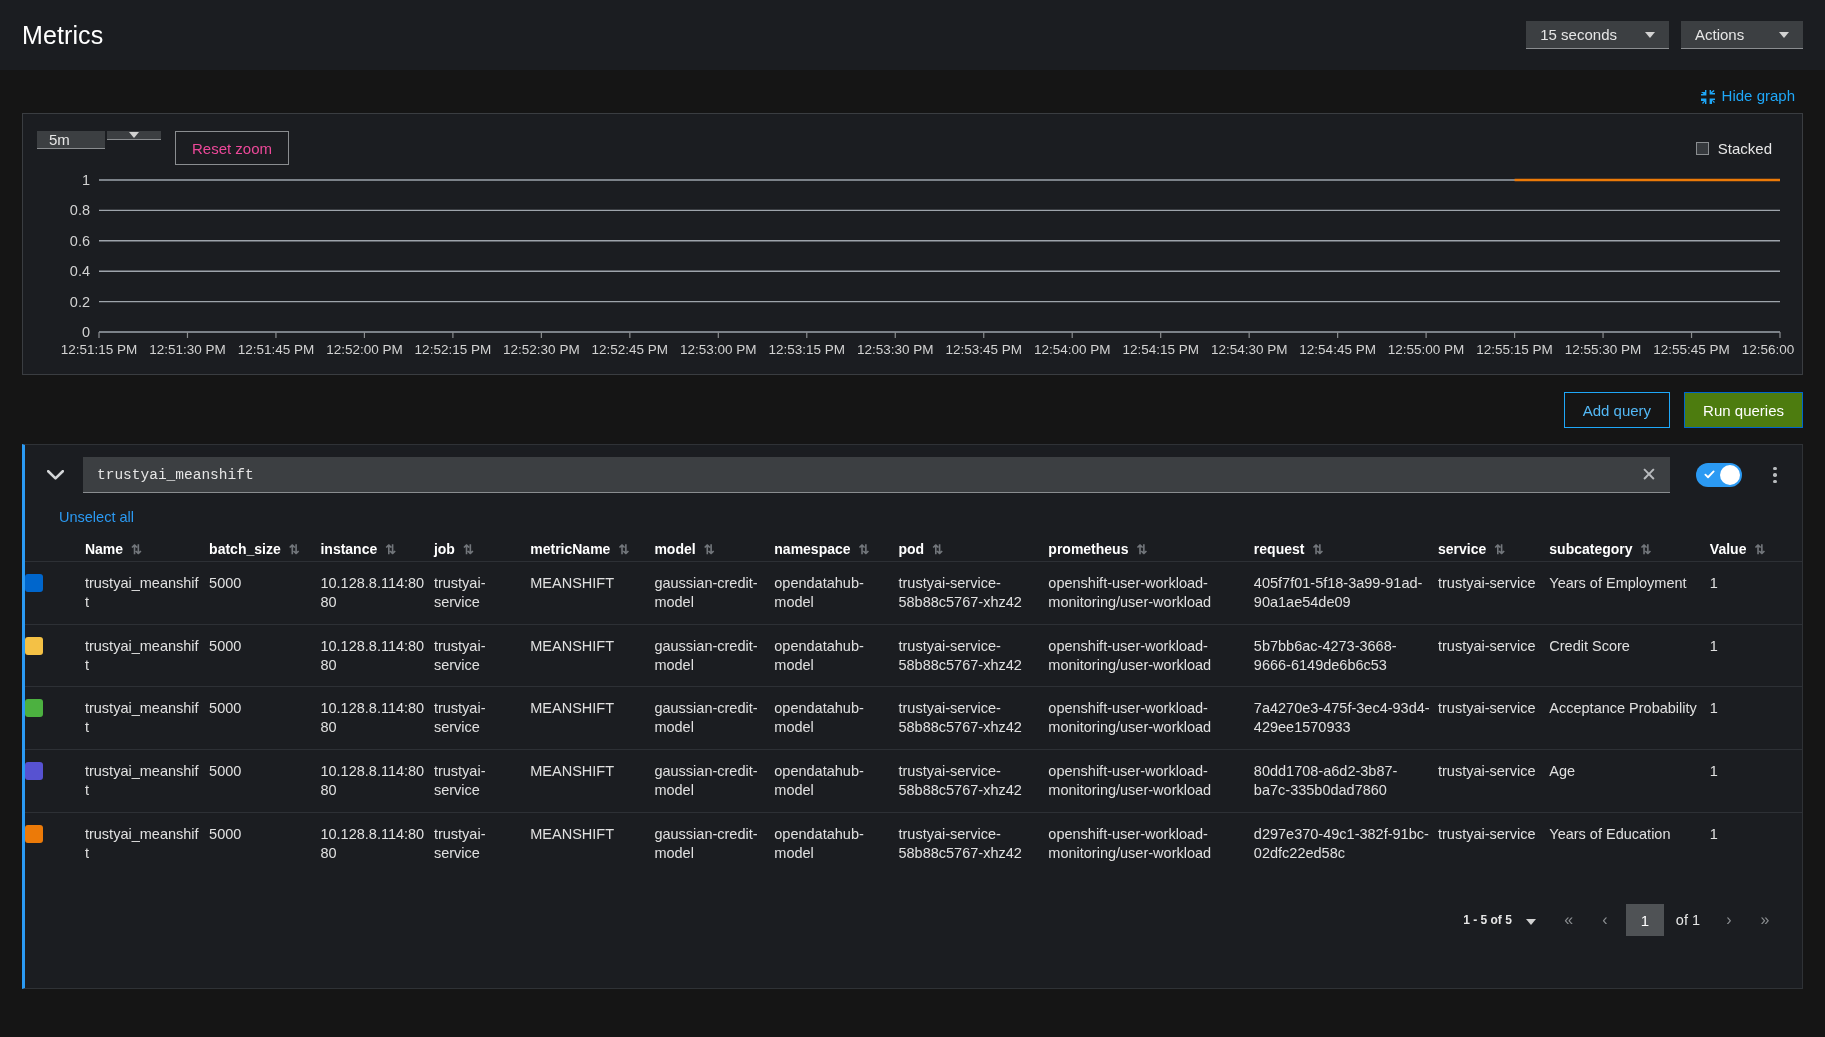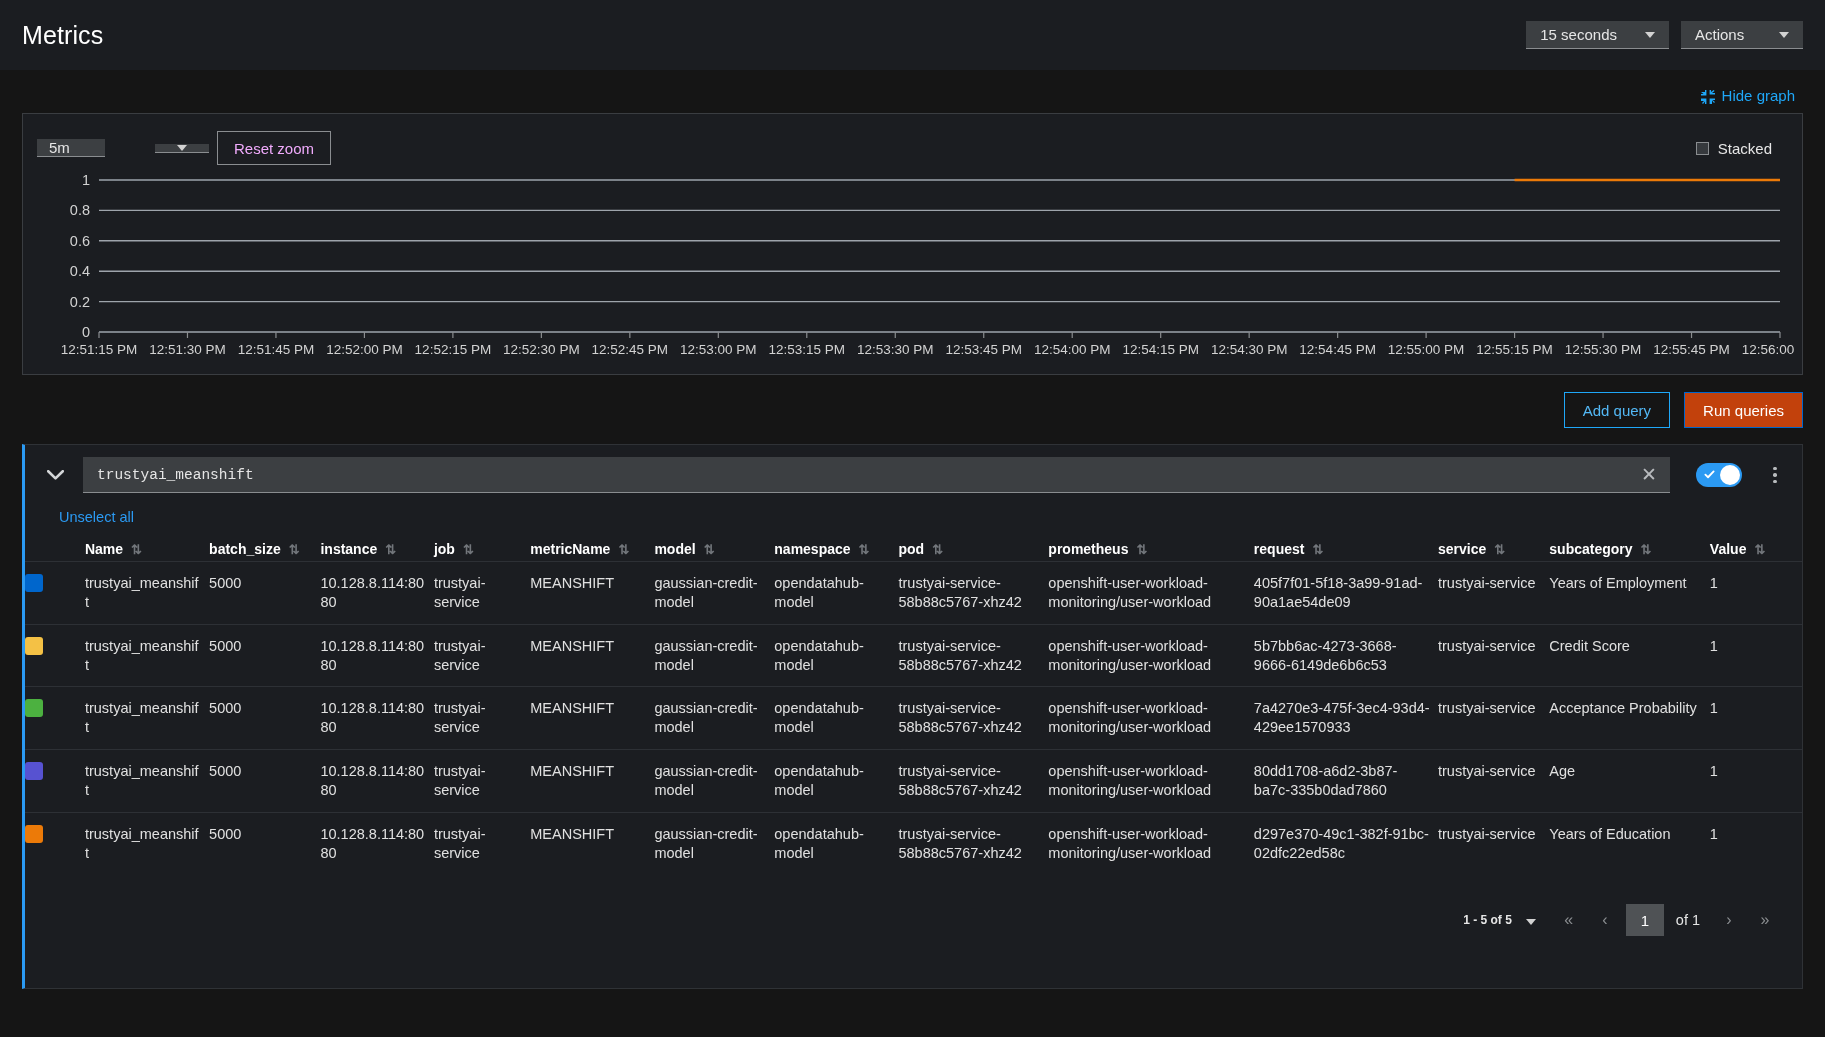--- a/index.html
+++ b/index.html
@@ -64,40 +64,39 @@
     background: #1b1d21;
     height: 262px;
     position: relative;
   }
   .graph-toolbar {
     display: flex; align-items: center;
     padding: 12px 16px 0 14px;
     height: 56px;
   }
   .span-select {
-    display: flex; align-items: center;
+    display: flex; align-items: flex-start;
     height: 34px;
-    gap: 48px;
   }
   .span-input {
     background: #3c3f42; border: none; border-bottom: 1px solid #8a8d90;
     color: #e6e6e6; font-size: 15px; width: 68px; padding: 0 12px;
     outline: none; font-family: "Liberation Sans", sans-serif;
   }
   .span-toggle {
     background: #3c3f42; border: none; border-bottom: 1px solid #8a8d90;
     width: 54px; display: flex; align-items: center; justify-content: center;
     cursor: pointer; margin-left: 2px;
   }
   .btn-secondary {
     background: transparent;
     border: 1px solid #8a8d90;
-    color: #f0abfc;
+    color: #ec4899;
     font-size: 15px; height: 34px; padding: 0 16px;
-    margin-left: 8px; cursor: pointer;
+    margin-left: 14px; cursor: pointer;
     font-family: "Liberation Sans", sans-serif;
   }
   .stacked-wrap {
     margin-left: auto; display: flex; align-items: center; gap: 9px;
     padding-right: 14px;
   }
   .cb {
     width: 13px; height: 13px; border: 1px solid #8a8d90;
     background: #36393d; display: inline-block;
   }
@@ -111,21 +110,21 @@
   .query-actions {
     display: flex; justify-content: flex-end; gap: 14px;
     padding: 17px 22px 0 0;
   }
   .btn-link-outline {
     background: transparent; border: 1px solid #1fa7f8; color: #53b8f5;
     font-size: 15px; height: 36px; padding: 1px 18px; cursor: pointer;
     font-family: "Liberation Sans", sans-serif;
   }
   .btn-primary {
-    background: #c2410c; border: 1px solid #06c; color: #fff;
+    background: #4d7c0f; border: 1px solid #06c; color: #fff;
     font-size: 15px; height: 36px; padding: 0 18px; cursor: pointer;
     font-family: "Liberation Sans", sans-serif;
   }
 
   
   .query-card {
     margin: 16px 22px 0 22px;
     background: #1b1d21;
     border: 1px solid #2f3236;
     border-left: 3px solid #2b9af3;

